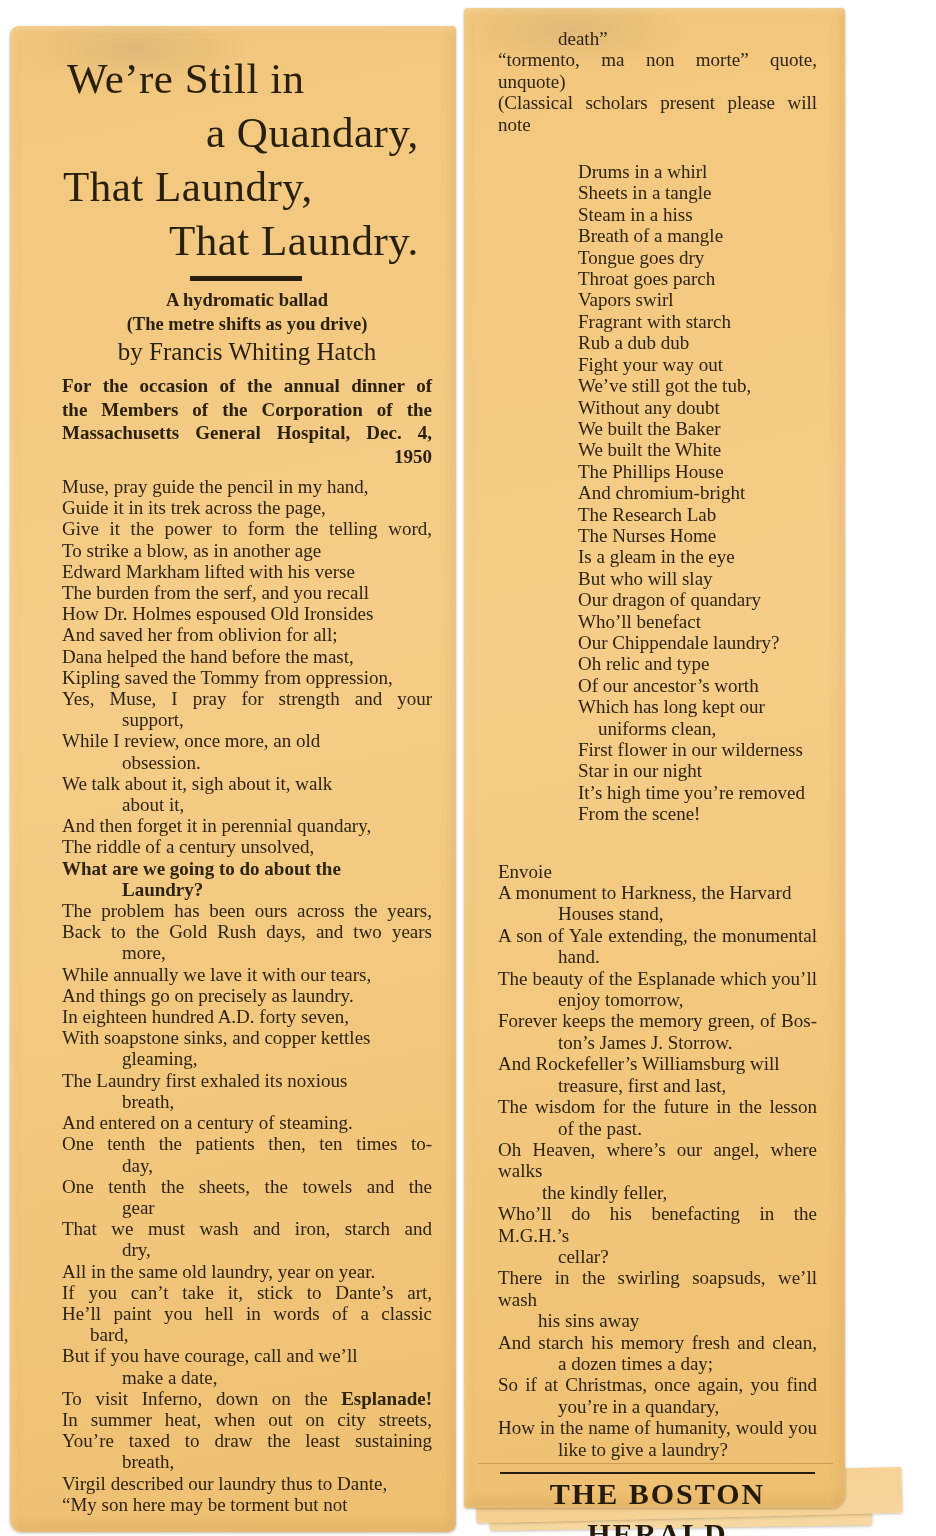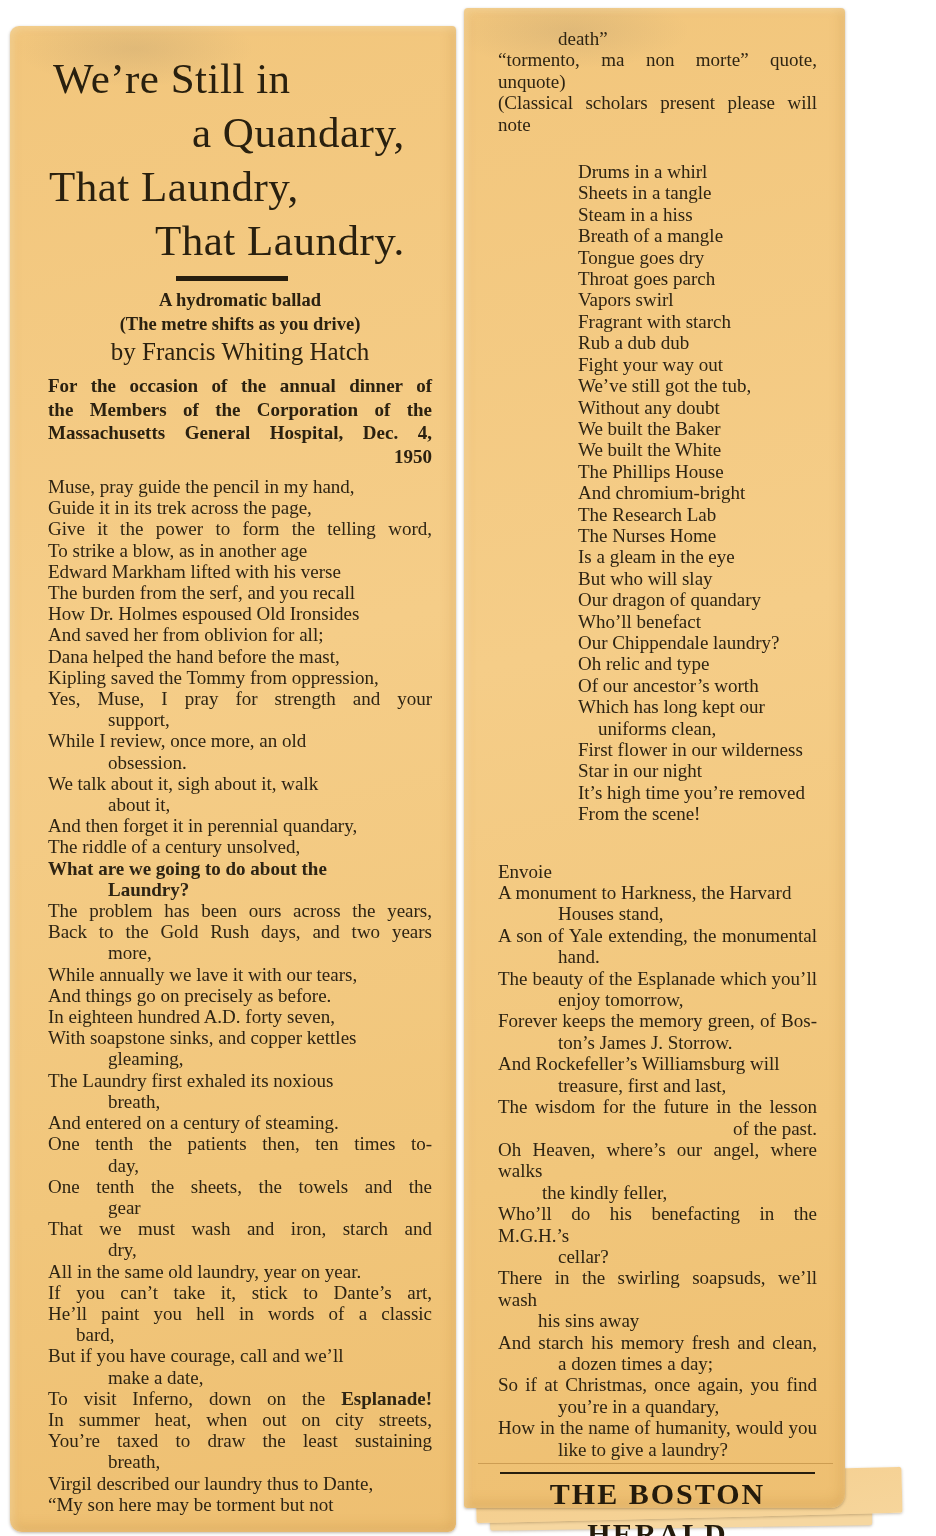--- a/index.html
+++ b/index.html
@@ -16,21 +16,21 @@
       radial-gradient(ellipse 170px 55px at 28% 1.5%, rgba(115,105,92,.14), transparent 70%),
       linear-gradient(168deg,#f2c67c 0%,#f5cd88 42%,#f1c67b 75%,#eebf71 100%);
     box-shadow:
       inset 2px 2px 8px rgba(255,238,196,.45),
       inset -2px -4px 14px rgba(158,100,26,.22),
       0 1px 3px rgba(70,45,12,.35);
   }
   .paper.left{
     left:10px;top:26px;width:446px;height:1506px;
     border-radius:9px 4px 8px 12px;
-    padding:26px 24px 0 38px;
+    padding:26px 24px 0 52px;
   }
   .paper.right{
     left:464px;top:8px;width:381px;height:1500px;
     border-radius:4px 4px 14px 3px;
     padding:20px 28px 0 34px;
   }
   .paper.right::after{
     content:"";position:absolute;left:14px;right:12px;bottom:44px;
     border-top:1px solid rgba(150,100,30,.38);
   }
@@ -101,21 +101,21 @@
       <div class="verse-line">We talk about it, sigh about it, walk</div>
       <div class="verse-line" style="margin-left: 60px;">about it,</div>
       <div class="verse-line">And then forget it in perennial quandary,</div>
       <div class="verse-line">The riddle of a century unsolved,</div>
       <div class="verse-line bold">What are we going to do about the</div>
       <div class="verse-line bold" style="margin-left: 60px;">Laundry?</div>
       <div class="verse-line just">The problem has been ours across the years,</div>
       <div class="verse-line just">Back to the Gold Rush days, and two years</div>
       <div class="verse-line" style="margin-left: 60px;">more,</div>
       <div class="verse-line">While annually we lave it with our tears,</div>
-      <div class="verse-line">And things go on precisely as before.</div>
+      <div class="verse-line">And things go on precisely as laundry.</div>
       <div class="verse-line">In eighteen hundred A.D. forty seven,</div>
       <div class="verse-line">With soapstone sinks, and copper kettles</div>
       <div class="verse-line" style="margin-left: 60px;">gleaming,</div>
       <div class="verse-line">The Laundry first exhaled its noxious</div>
       <div class="verse-line" style="margin-left: 60px;">breath,</div>
       <div class="verse-line">And entered on a century of steaming.</div>
       <div class="verse-line just">One tenth the patients then, ten times to-</div>
       <div class="verse-line" style="margin-left: 60px;">day,</div>
       <div class="verse-line just">One tenth the sheets, the towels and the</div>
       <div class="verse-line" style="margin-left: 60px;">gear</div>
@@ -181,21 +181,21 @@
       <div class="verse-line" style="margin-left: 60px;">Houses stand,</div>
       <div class="verse-line just">A son of Yale extending, the monumental</div>
       <div class="verse-line" style="margin-left: 60px;">hand.</div>
       <div class="verse-line just">The beauty of the Esplanade which you’ll</div>
       <div class="verse-line" style="margin-left: 60px;">enjoy tomorrow,</div>
       <div class="verse-line just">Forever keeps the memory green, of Bos-</div>
       <div class="verse-line" style="margin-left: 60px;">ton’s James J. Storrow.</div>
       <div class="verse-line">And Rockefeller’s Williamsburg will</div>
       <div class="verse-line" style="margin-left: 60px;">treasure, first and last,</div>
       <div class="verse-line just">The wisdom for the future in the lesson</div>
-      <div class="verse-line" style="margin-left: 60px; text-align: right;">of the past.</div>
+      <div class="verse-line" style="margin-left: 60px;">of the past.</div>
       <div class="verse-line just">Oh Heaven, where’s our angel, where walks</div>
       <div class="verse-line" style="margin-left: 44px;">the kindly feller,</div>
       <div class="verse-line just">Who’ll do his benefacting in the M.G.H.’s</div>
       <div class="verse-line" style="margin-left: 60px;">cellar?</div>
       <div class="verse-line just">There in the swirling soapsuds, we’ll wash</div>
       <div class="verse-line" style="margin-left: 40px;">his sins away</div>
       <div class="verse-line just">And starch his memory fresh and clean,</div>
       <div class="verse-line" style="margin-left: 60px;">a dozen times a day;</div>
       <div class="verse-line just">So if at Christmas, once again, you find</div>
       <div class="verse-line" style="margin-left: 60px;">you’re in a quandary,</div>

